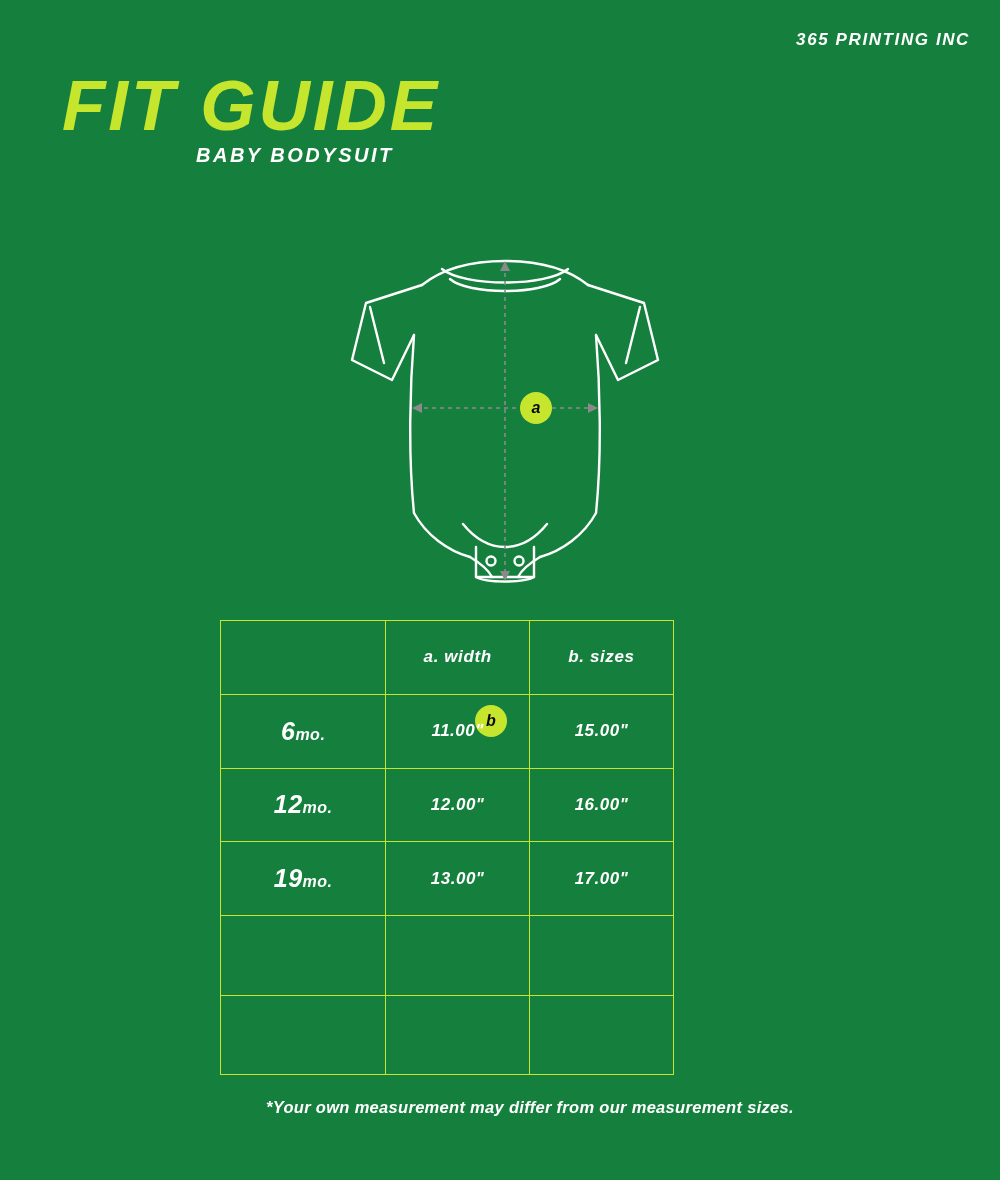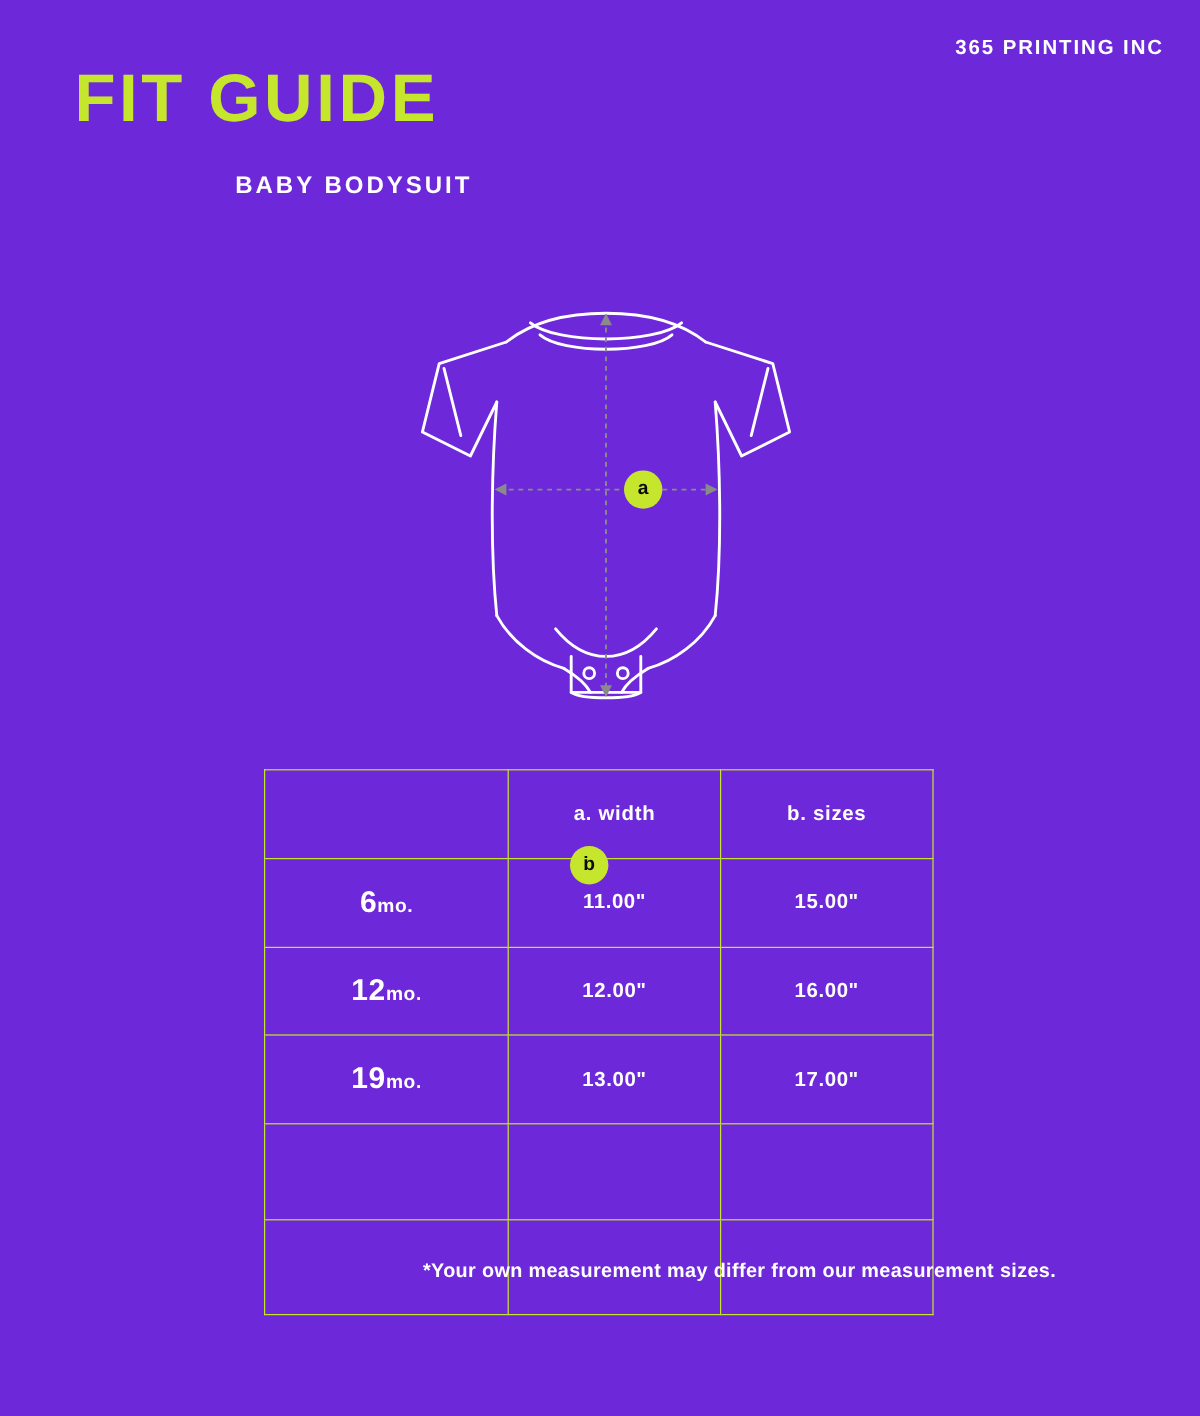--- a/index.html
+++ b/index.html
@@ -7,39 +7,40 @@
     width: 1000px;
     height: 1180px;
     background: #0a0a0a;
     font-family: "Liberation Sans", sans-serif;
     overflow: hidden;
   }
   .page {
     position: relative;
     width: 1000px;
     height: 1180px;
-    background: #6d28d9;
+    background: #15803d;
+    font-style: italic;
   }
 
   
   .brand {
     position: absolute;
     top: 30px;
     right: 30px;
     color: #ffffff;
     font-size: 17px;
     font-weight: bold;
     letter-spacing: 1.6px;
   }
   .title {
     position: absolute;
     left: 62px;
-    top: 54px;
+    top: 70px;
     color: #c6e62e;
-    font-size: 56px;
+    font-size: 71px;
     font-weight: bold;
     letter-spacing: 3px;
     line-height: 1;
   }
   .subtitle {
     position: absolute;
     left: 196px;
     top: 144px;
     color: #ffffff;
     font-size: 20px;
@@ -69,22 +70,22 @@
     justify-content: center;
     line-height: 1;
   }
   .marker-a { left: 190px; top: 157px; }
   .marker-b { left: 145px; top: 470px; }
 
   
   .table-wrap {
     position: absolute;
     left: 220px;
-    top: 641px;
-    width: 558px;
+    top: 620px;
+    width: 454px;
     height: 455px;
   }
   table.fit-table {
     width: 100%;
     height: 100%;
     border-collapse: collapse;
     table-layout: fixed;
   }
   table.fit-table td, table.fit-table th {
     border: 1px solid #c6e62e;
@@ -113,27 +114,27 @@
   .val-cell {
     font-size: 17px;
     letter-spacing: 0.5px;
   }
   tr.data-row td { height: 66px; }
   tr.empty-row td { height: 71px; }
 
   .footnote {
     position: absolute;
     left: 180px;
-    top: 1050px;
+    top: 1098px;
     width: 700px;
     color: #ffffff;
     font-size: 16.5px;
     font-weight: bold;
     letter-spacing: 0.3px;
-    text-align: right;
+    text-align: center;
   }
 </style>
 </head>
 <body>
 
 <div class="page">
 
   <div class="brand">365 PRINTING INC</div>
   <div class="title">FIT GUIDE</div>
   <div class="subtitle">BABY BODYSUIT</div>

